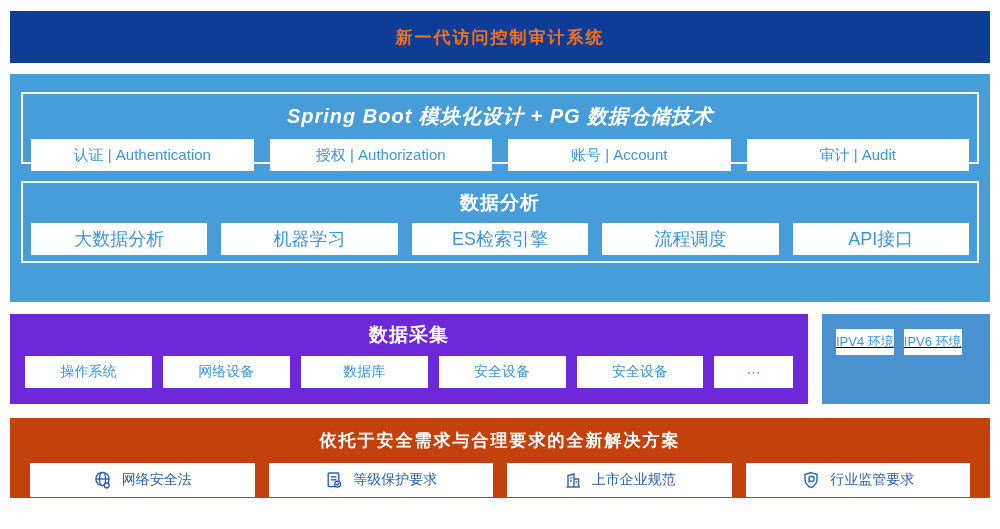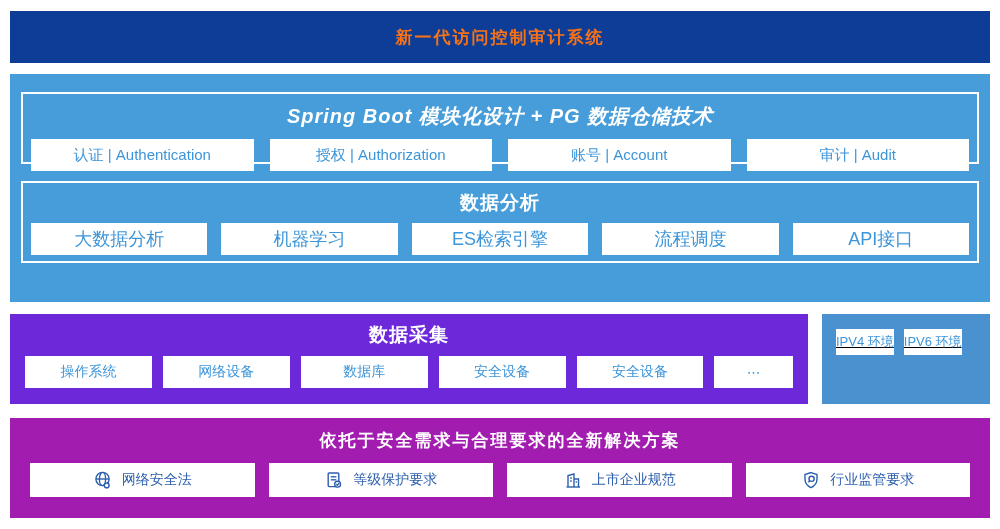--- a/index.html
+++ b/index.html
@@ -31,21 +31,21 @@
   .collect .frame-title { font-size:19px; letter-spacing:1px; }
   .collect .boxrow { gap:11px; margin:8px 0 0; }
   .collect .wbox { font-size:14px; }
   .wbox.small { flex:0.62; }
   .envpanel { width:168px; background:#4a92cf; padding:15px 14px; display:flex;
     gap:10px;text-decoration:underline; }
   .envbox { height:26px; background:#fff; color:#3d95d9; font-size:13px;
     display:flex; align-items:center; justify-content:center; }
 
   
-  .solution { height:100px; background:#a21caf; margin-top:14px; padding:0 20px; }
+  .solution { height:80px; background:#c2410c; margin-top:14px; padding:0 20px; }
   .solution .frame-title { font-size:17px; padding-top:11px; letter-spacing:2px; }
   .solution .boxrow { gap:14px; margin:11px 0 0; }
   .sbox { flex:1; height:34px; background:#fff; color:#2d5fad; font-size:14px;
     display:flex; align-items:center; justify-content:center; gap:9px; white-space:nowrap; }
   .icn { width:20px; height:20px; flex:0 0 auto; }
   .icn svg { width:20px; height:20px; display:block; }
 </style>
 </head>
 <body>
 

